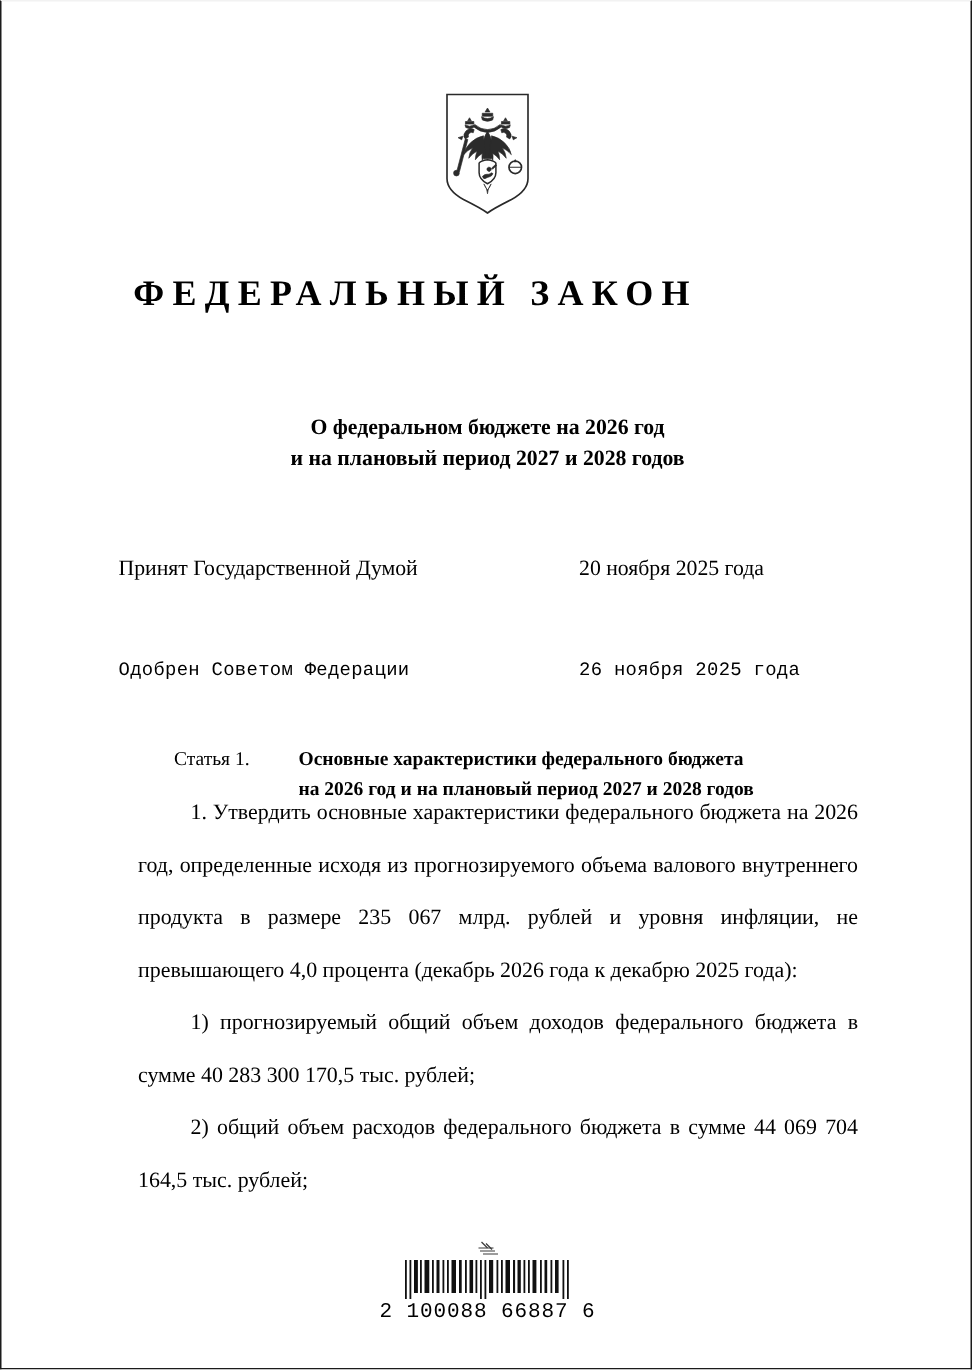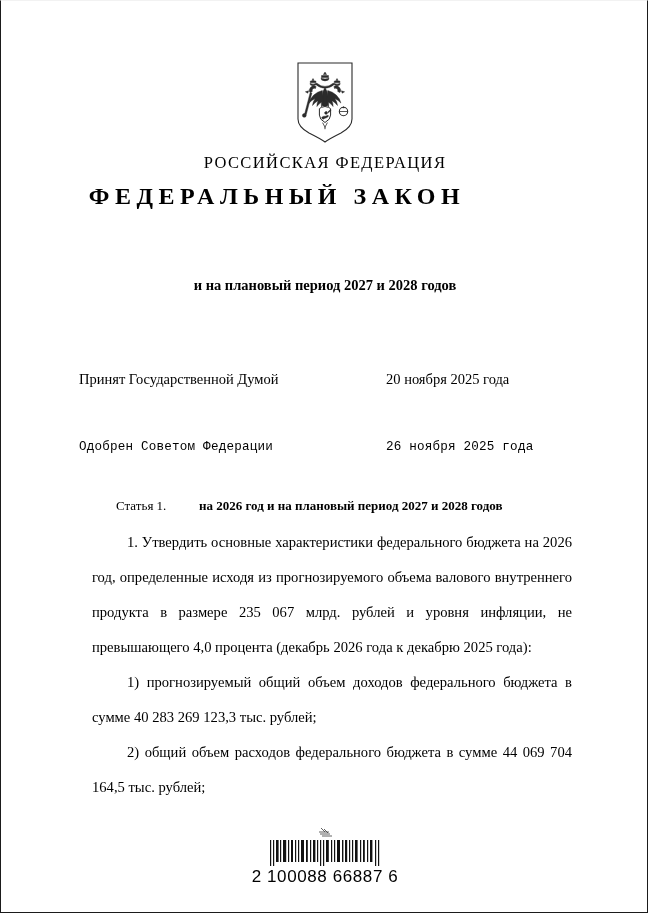--- a/index.html
+++ b/index.html
@@ -151,22 +151,22 @@
     width: 26px;
     height: 12px;
     margin-bottom: 1px;
   }
   .barcode-bars {
     width: 114px;
     height: 26px;
     display: block;
   }
   .barcode-digits {
-    font-family: Liberation Sans, sans-serif;
-    font-size: 17px;
+    font-family: Liberation Mono, monospace;
+    font-size: 14px;
     letter-spacing: 0.6px;
     margin-top: 1px;
     white-space: nowrap;
   }
 </style>
 </head>
 <body>
 
 <div class="page">
 
@@ -211,46 +211,47 @@
 
         <path d="M25.6 56.6 q1.6 -1.6 3 -1.4 q1.4 0.2 2.4 -0.6 q1 -0.8 1.6 0.2 q-0.6 1.6 -2.2 2 q-1.6 0.4 -2.8 1.2 q-1.2 0.8 -2 -1.4 Z"></path>
         <path d="M28.6 51.4 q1 -1.4 2.2 -0.8 q1.2 0.6 0.6 1.8 q-0.6 1.2 -1.8 0.8 q-1.2 -0.4 -1 -1.8 Z"></path>
         <path d="M31.8 51 l2.6 -2.4 l0.6 0.8 l-2.6 2.4 Z"></path>
 
         <path d="M26.6 61.6 q2.4 3.4 2.4 6.6 q0 -3.2 2.4 -6.6 q-1 2.6 -2.4 4 q-1.4 -1.4 -2.4 -4 Z"></path>
       </g>
     </svg>
   </div>
 
-  <div class="country-line">РОССИЙСКАЯ ФЕДЕРАЦИЯ</div>
   <div class="law-line">ФЕДЕРАЛЬНЫЙ ЗАКОН</div>
 
   <div class="subtitle">
+    <div>О федеральном бюджете на 2026 год</div>
     <div>и на плановый период 2027 и 2028 годов</div>
   </div>
 
   <div class="adopt adopt-duma">
     <span>Принят Государственной Думой</span>
     <span class="date">20 ноября 2025 года</span>
   </div>
   <div class="adopt adopt-sf">
     <span>Одобрен Советом Федерации</span>
     <span class="date">26 ноября 2025 года</span>
   </div>
 
   <div class="article-head">
     <span class="article-num">Статья 1.</span>
     <div class="article-title">
+      <div>Основные характеристики федерального бюджета</div>
       <div>на 2026 год и на плановый период 2027 и 2028 годов</div>
     </div>
   </div>
 
   <div class="body-text">
     <p class="para">1. Утвердить основные характеристики федерального бюджета на 2026 год, определенные исходя из прогнозируемого объема валового внутреннего продукта в размере 235 067 млрд. рублей и уровня инфляции, не превышающего 4,0 процента (декабрь 2026 года к декабрю 2025 года):</p>
-    <p class="para">1) прогнозируемый общий объем доходов федерального бюджета в сумме 40 283 269 123,3 тыс. рублей;</p>
+    <p class="para">1) прогнозируемый общий объем доходов федерального бюджета в сумме 40 283 300 170,5 тыс. рублей;</p>
     <p class="para">2) общий объем расходов федерального бюджета в сумме 44 069 704 164,5 тыс. рублей;</p>
   </div>
 
   <div class="barcode-block">
     <svg class="barcode-mark" viewBox="0 0 26 12">
       <g stroke="#3a3a3a" stroke-width="0.8" fill="none">
         <path d="M9 1 L13 5"></path>
         <path d="M7 5 L17 5"></path>
         <path d="M8 7 L18 7"></path>
         <path d="M12 2 L16 6"></path>

